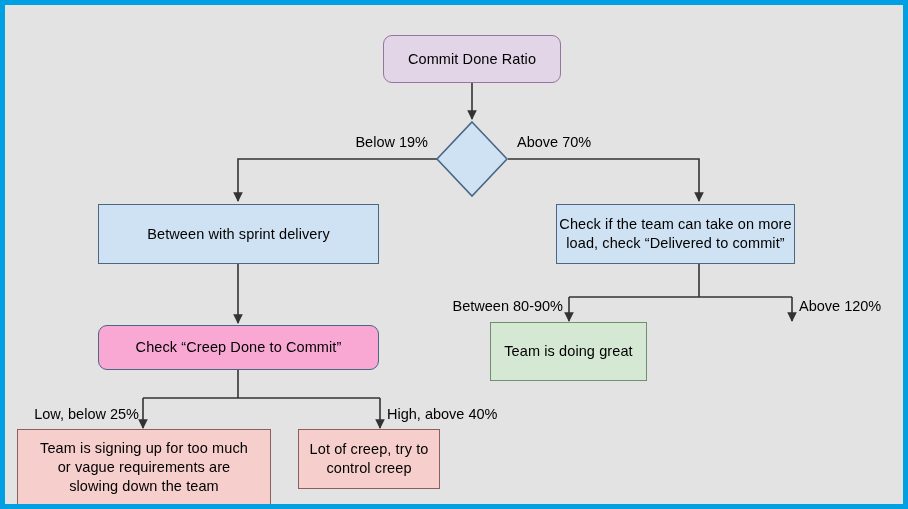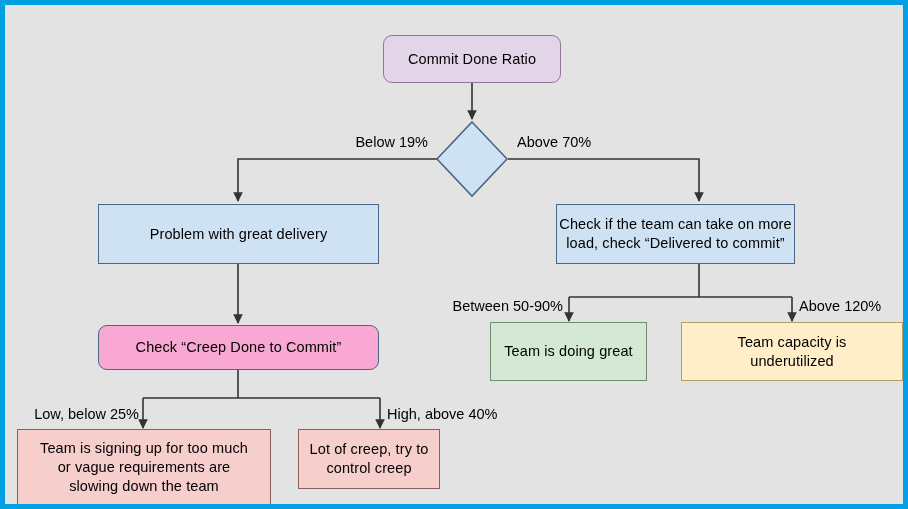--- a/index.html
+++ b/index.html
@@ -120,45 +120,41 @@
   </svg>
 
   <div class="edge-label right-anchor" style="left:243px; top:128px; width:180px;">
     <span>Below 19%</span>
   </div>
   <div class="edge-label" style="left:512px; top:128px;">
     <span>Above 70%</span>
   </div>
 
   <div class="node node-blue" style="left:93px; top:199px; width:281px; height:60px;">
-    <span>Problem with great delivery</span>
+    <span>Between with sprint delivery</span>
   </div>
 
   <div class="node node-blue" style="left:551px; top:199px; width:239px; height:60px;">
     <span>Check if the team can take on more
 load, check “Delivered to commit”</span>
   </div>
 
   <div class="node node-blue-round" style="left:93px; top:320px; width:281px; height:45px;">
     <span>Check “Creep Done to Commit”</span>
   </div>
 
   <div class="edge-label right-anchor" style="left:372px; top:292px; width:186px;">
-    <span>Between 50-90%</span>
+    <span>Between 80-90%</span>
   </div>
   <div class="edge-label" style="left:794px; top:292px;">
     <span>Above 120%</span>
   </div>
 
   <div class="node node-green" style="left:485px; top:317px; width:157px; height:59px;">
     <span>Team is doing great</span>
-  </div>
-  <div class="node node-yellow" style="left:676px; top:317px; width:222px; height:59px;">
-    <span>Team capacity is
-underutilized</span>
   </div>
 
   <div class="edge-label right-anchor" style="left:-44px; top:400px; width:178px;">
     <span>Low, below 25%</span>
   </div>
   <div class="edge-label" style="left:382px; top:400px;">
     <span>High, above 40%</span>
   </div>
 
   <div class="node node-pink" style="left:12px; top:424px; width:254px; height:76px;">

